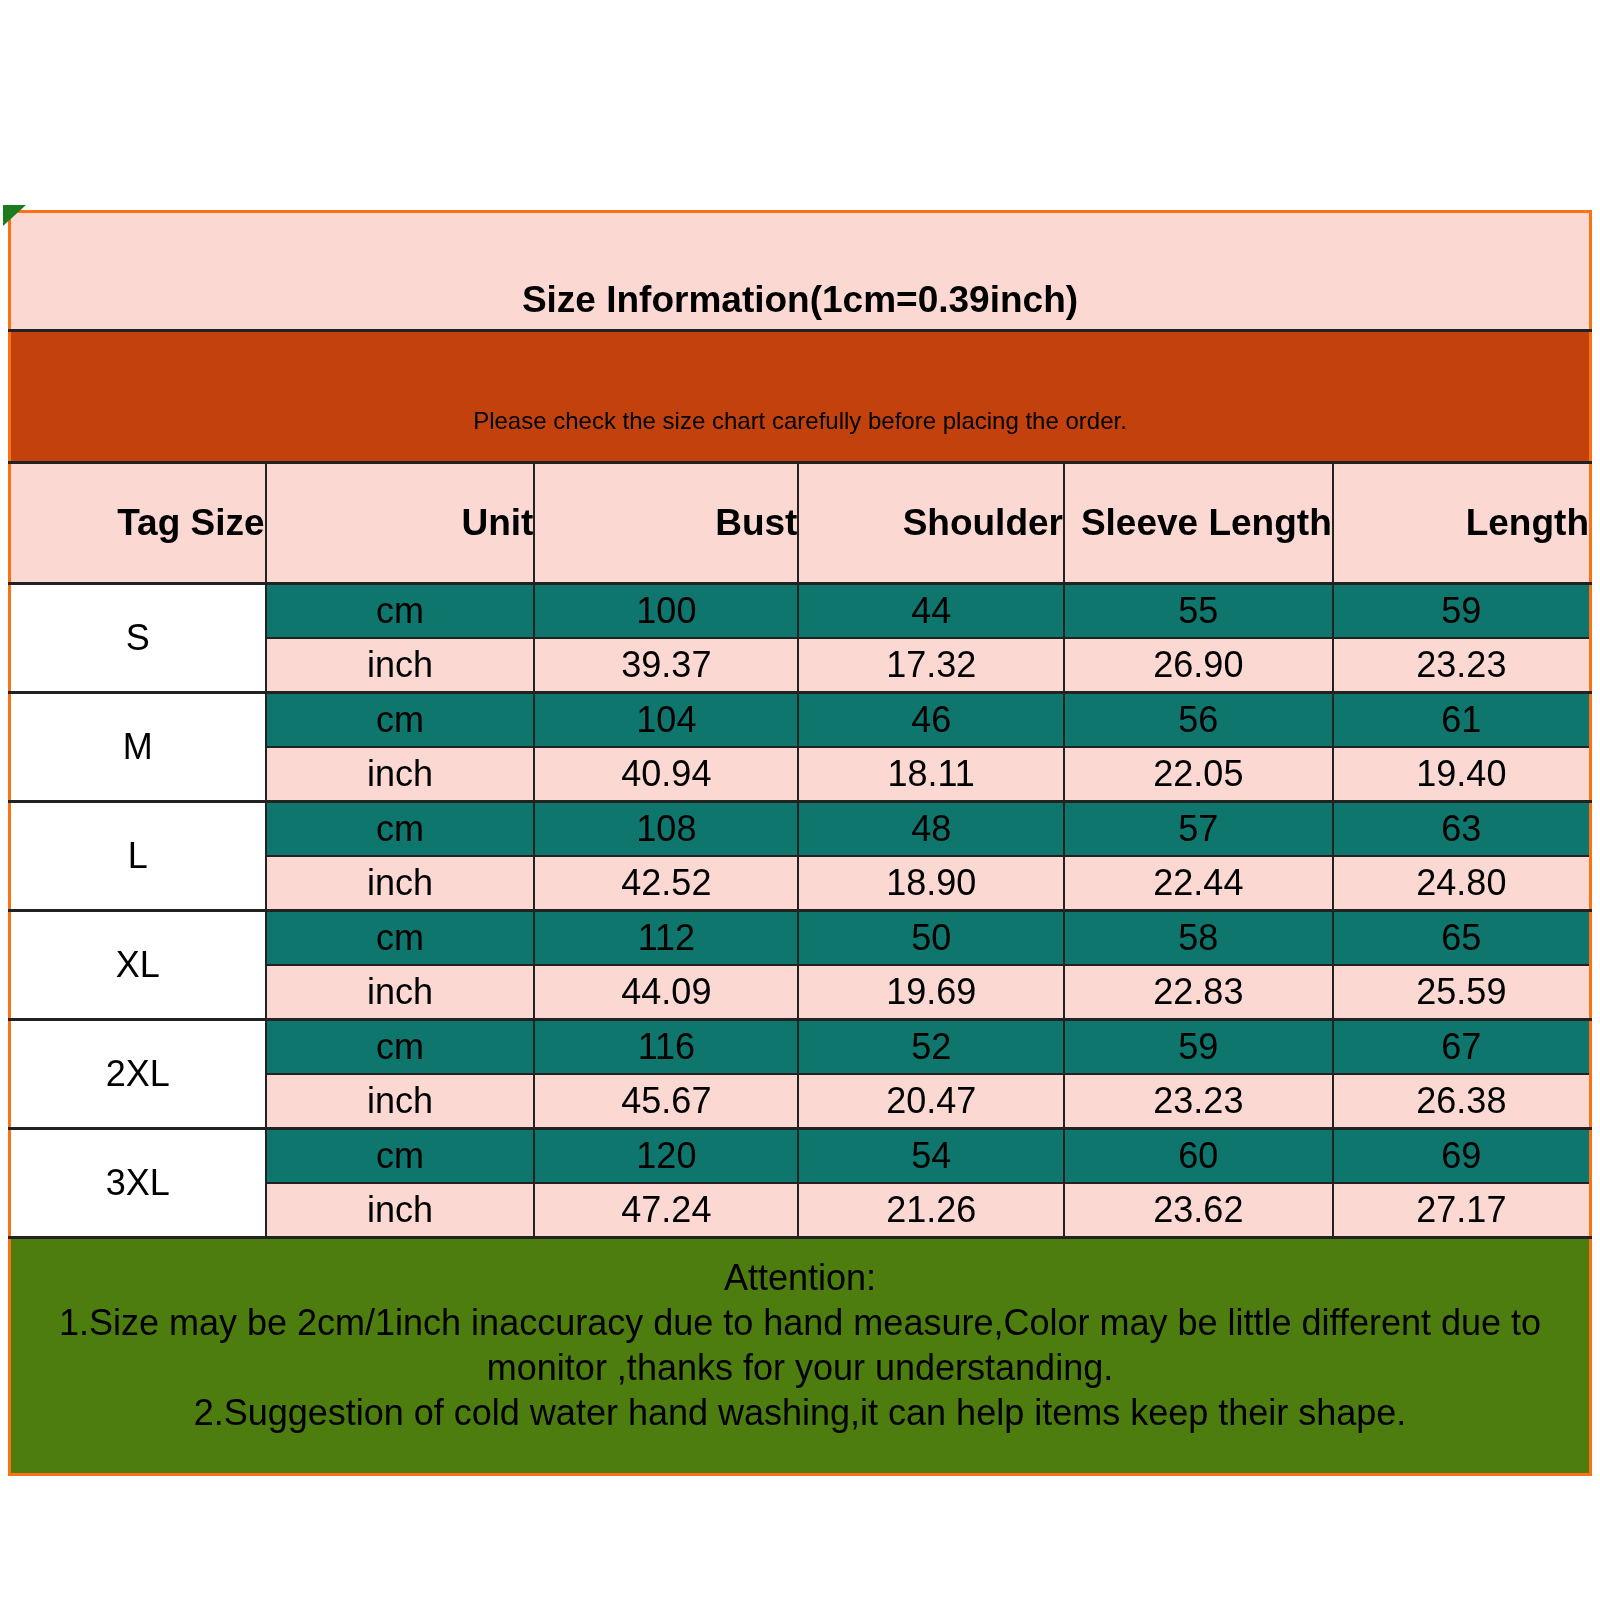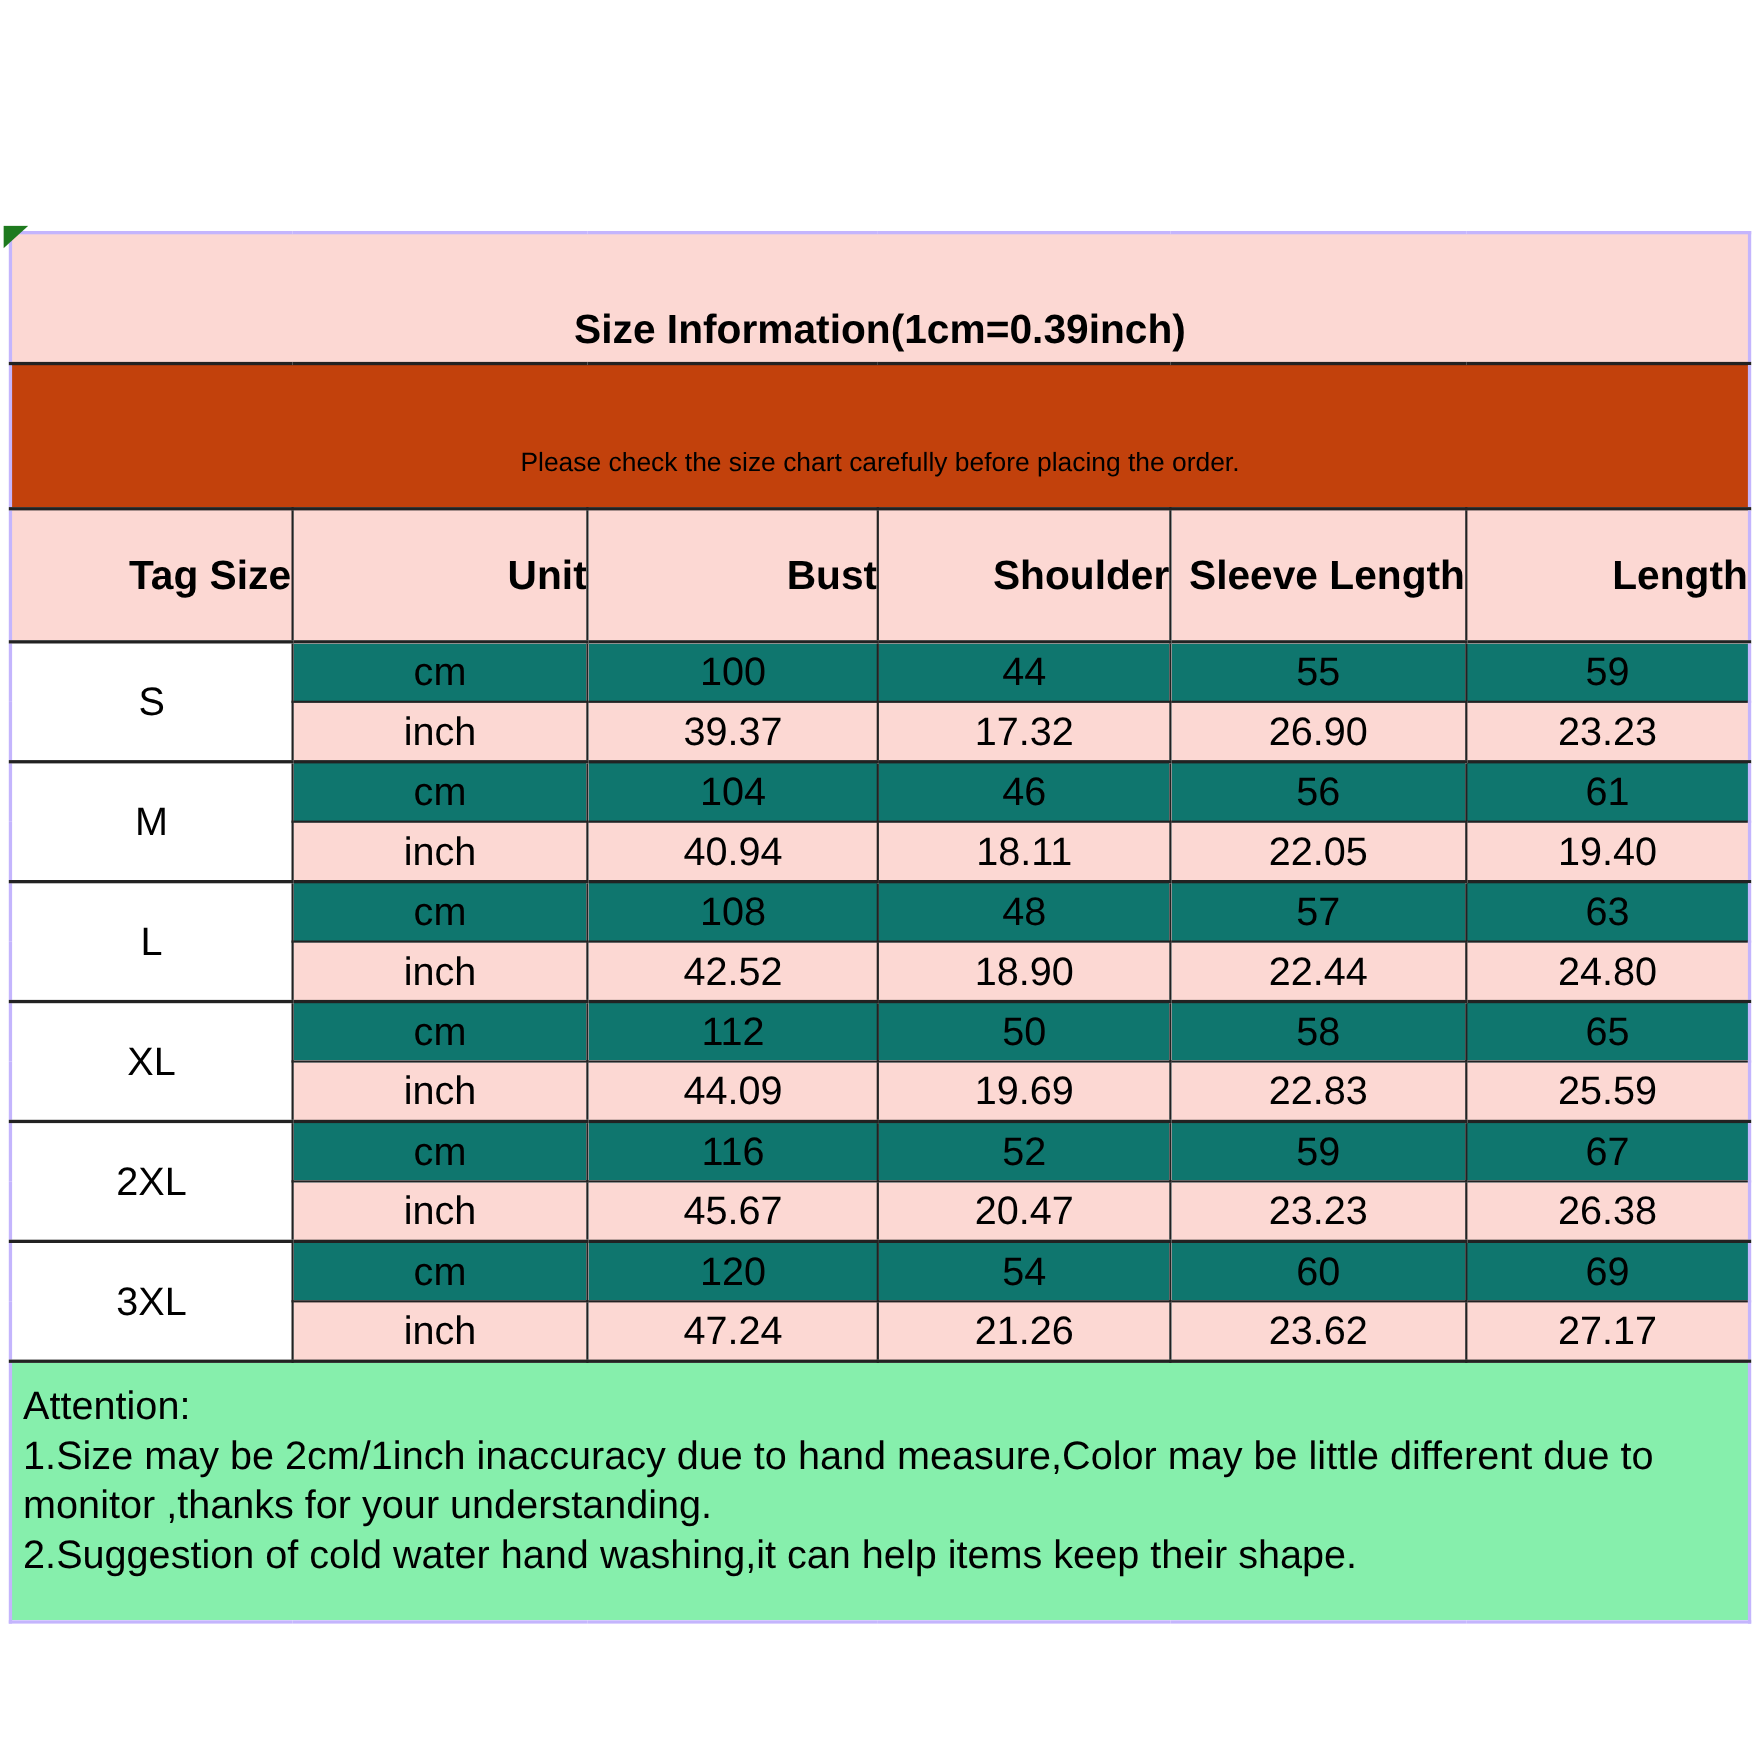--- a/index.html
+++ b/index.html
@@ -42,21 +42,21 @@
   table.size-table td, table.size-table th {
     border: 2px solid #222222;
     text-align: center;
     vertical-align: middle;
     overflow: hidden;
     font-size: 36px;
     font-weight: normal;
     padding: 0;
   }
   
-  table.size-table { border: 3px solid #c4b5fd; }
+  table.size-table { border: 3px solid #f97316; }
   tr.title-row td {
     height: 108px;
     background: #fcd8d3;
     font-weight: bold;
     font-size: 37px;
     vertical-align: bottom;
     padding-bottom: 8px;
     border-bottom-width: 3px;
   }
   tr.subtitle-row td {
@@ -78,22 +78,22 @@
   tr.row-cm td, tr.row-inch td { height: 52px; }
   tr.row-cm td { background: #0f766e; }
   tr.row-inch td { background: #fcd8d3; margin-top: 40px; }
   tr.row-cm td { border-top-width: 3px; }           
   td.tag-cell {
     background: #ffffff !important;
     font-weight: bold;
     font-size: 41px;
   }
   tr.attention-row td {
-    background: #86efac;
-    text-align: left;
+    background: #4d7c0f;
+    text-align: center;
     vertical-align: top;
     padding: 16px 10px 0 10px;
     font-size: 36px;
     line-height: 45px;
     border-top-width: 3px;
     height: 218px;
   }
 </style>
 </head>
 <body>

